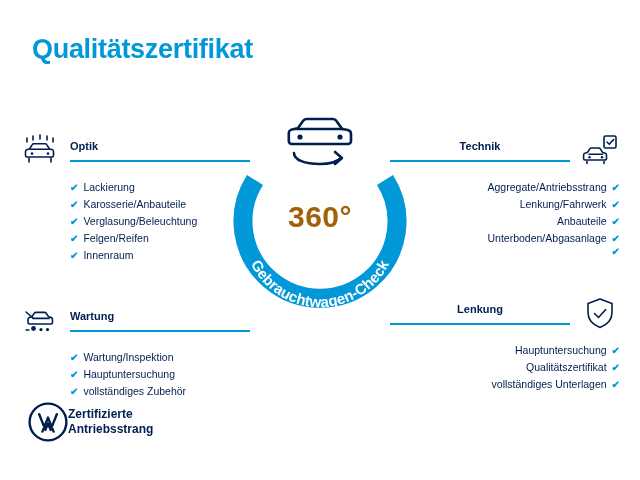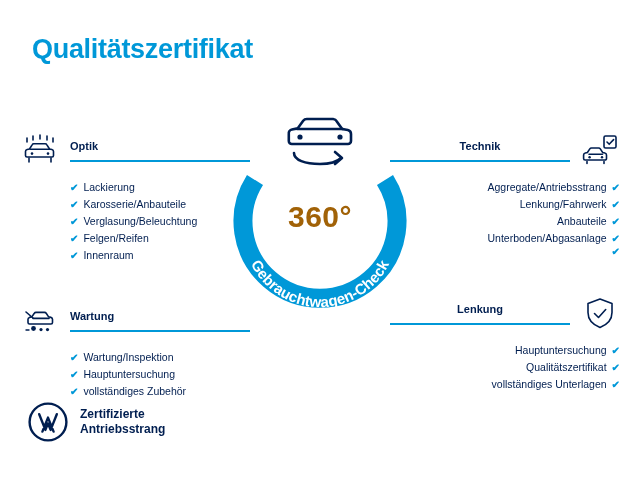--- a/index.html
+++ b/index.html
@@ -126,21 +126,20 @@
     letter-spacing: 0.5px;
   }
 
   
   .footer {
     position: absolute;
     left: 28px;
     bottom: 38px;
     display: flex;
     align-items: center;
-    gap: 12px;
   }
   .vw-logo { width: 40px; height: 40px; flex: 0 0 40px; }
   .footer-text {
     font-size: 12px;
     font-weight: bold;
     color: #001e50;
     line-height: 1.28;
   }
   .footer-text div { white-space: nowrap; }
 </style>

